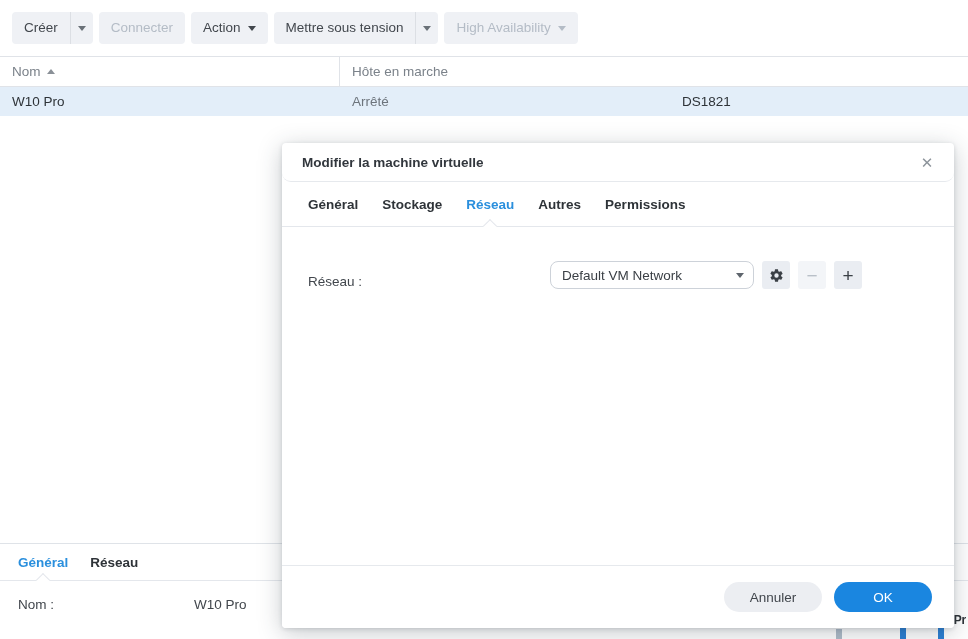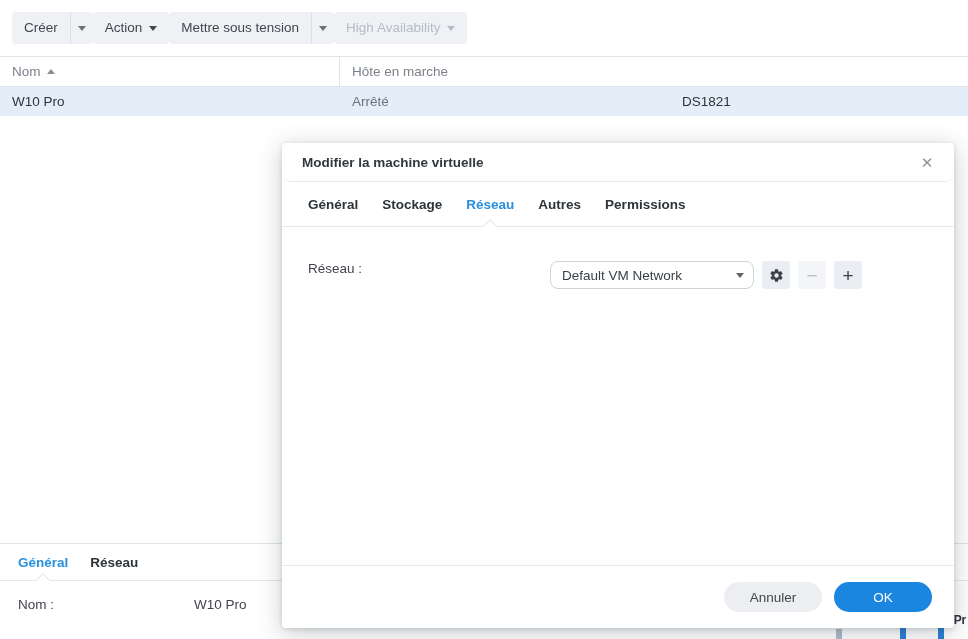--- a/index.html
+++ b/index.html
@@ -23,21 +23,21 @@
     inset: 0;
     background: #ffffff;
   }
 
   
   .toolbar {
     height: 56px;
     display: flex;
     align-items: center;
     padding: 0 0 0 12px;
-    gap: 0;
+    gap: 6px;
     background: #ffffff;
     box-sizing: border-box;
   }
   .btn-group {
     display: flex;
     align-items: stretch;
     background: #eff1f5;
     border-radius: 4px;
     height: 32px;
     overflow: hidden;
@@ -273,21 +273,21 @@
     border-left: 1px solid #e4e7ec;
     border-top: 1px solid #e4e7ec;
   }
   .modal-content {
     flex: 1;
     padding: 34px 0 0 0;
     overflow: hidden;
   }
   .field-row {
     display: flex;
-    align-items: flex-start;
+    align-items: flex-end;
     padding: 0 26px;
   }
   .field-label {
     width: 242px;
     font-size: 13.5px;
     color: #41464c;
   }
   .select-box {
     width: 204px;
     height: 28px;
@@ -360,20 +360,23 @@
 
   <div class="toolbar">
 
     <div class="btn-group">
       <button class="btn-main">Créer</button>
       <div class="btn-caret">
         <span class="caret-glyph"></span>
       </div>
     </div>
 
+    <div class="btn-group disabled">
+      <button class="btn-main">Connecter</button>
+    </div>
 
     <div class="btn-group">
       <button class="btn-main">
         <span>Action</span>
         <span class="btn-inline-caret"></span>
       </button>
     </div>
 
     <div class="btn-group">
       <button class="btn-main">Mettre sous tension</button>

